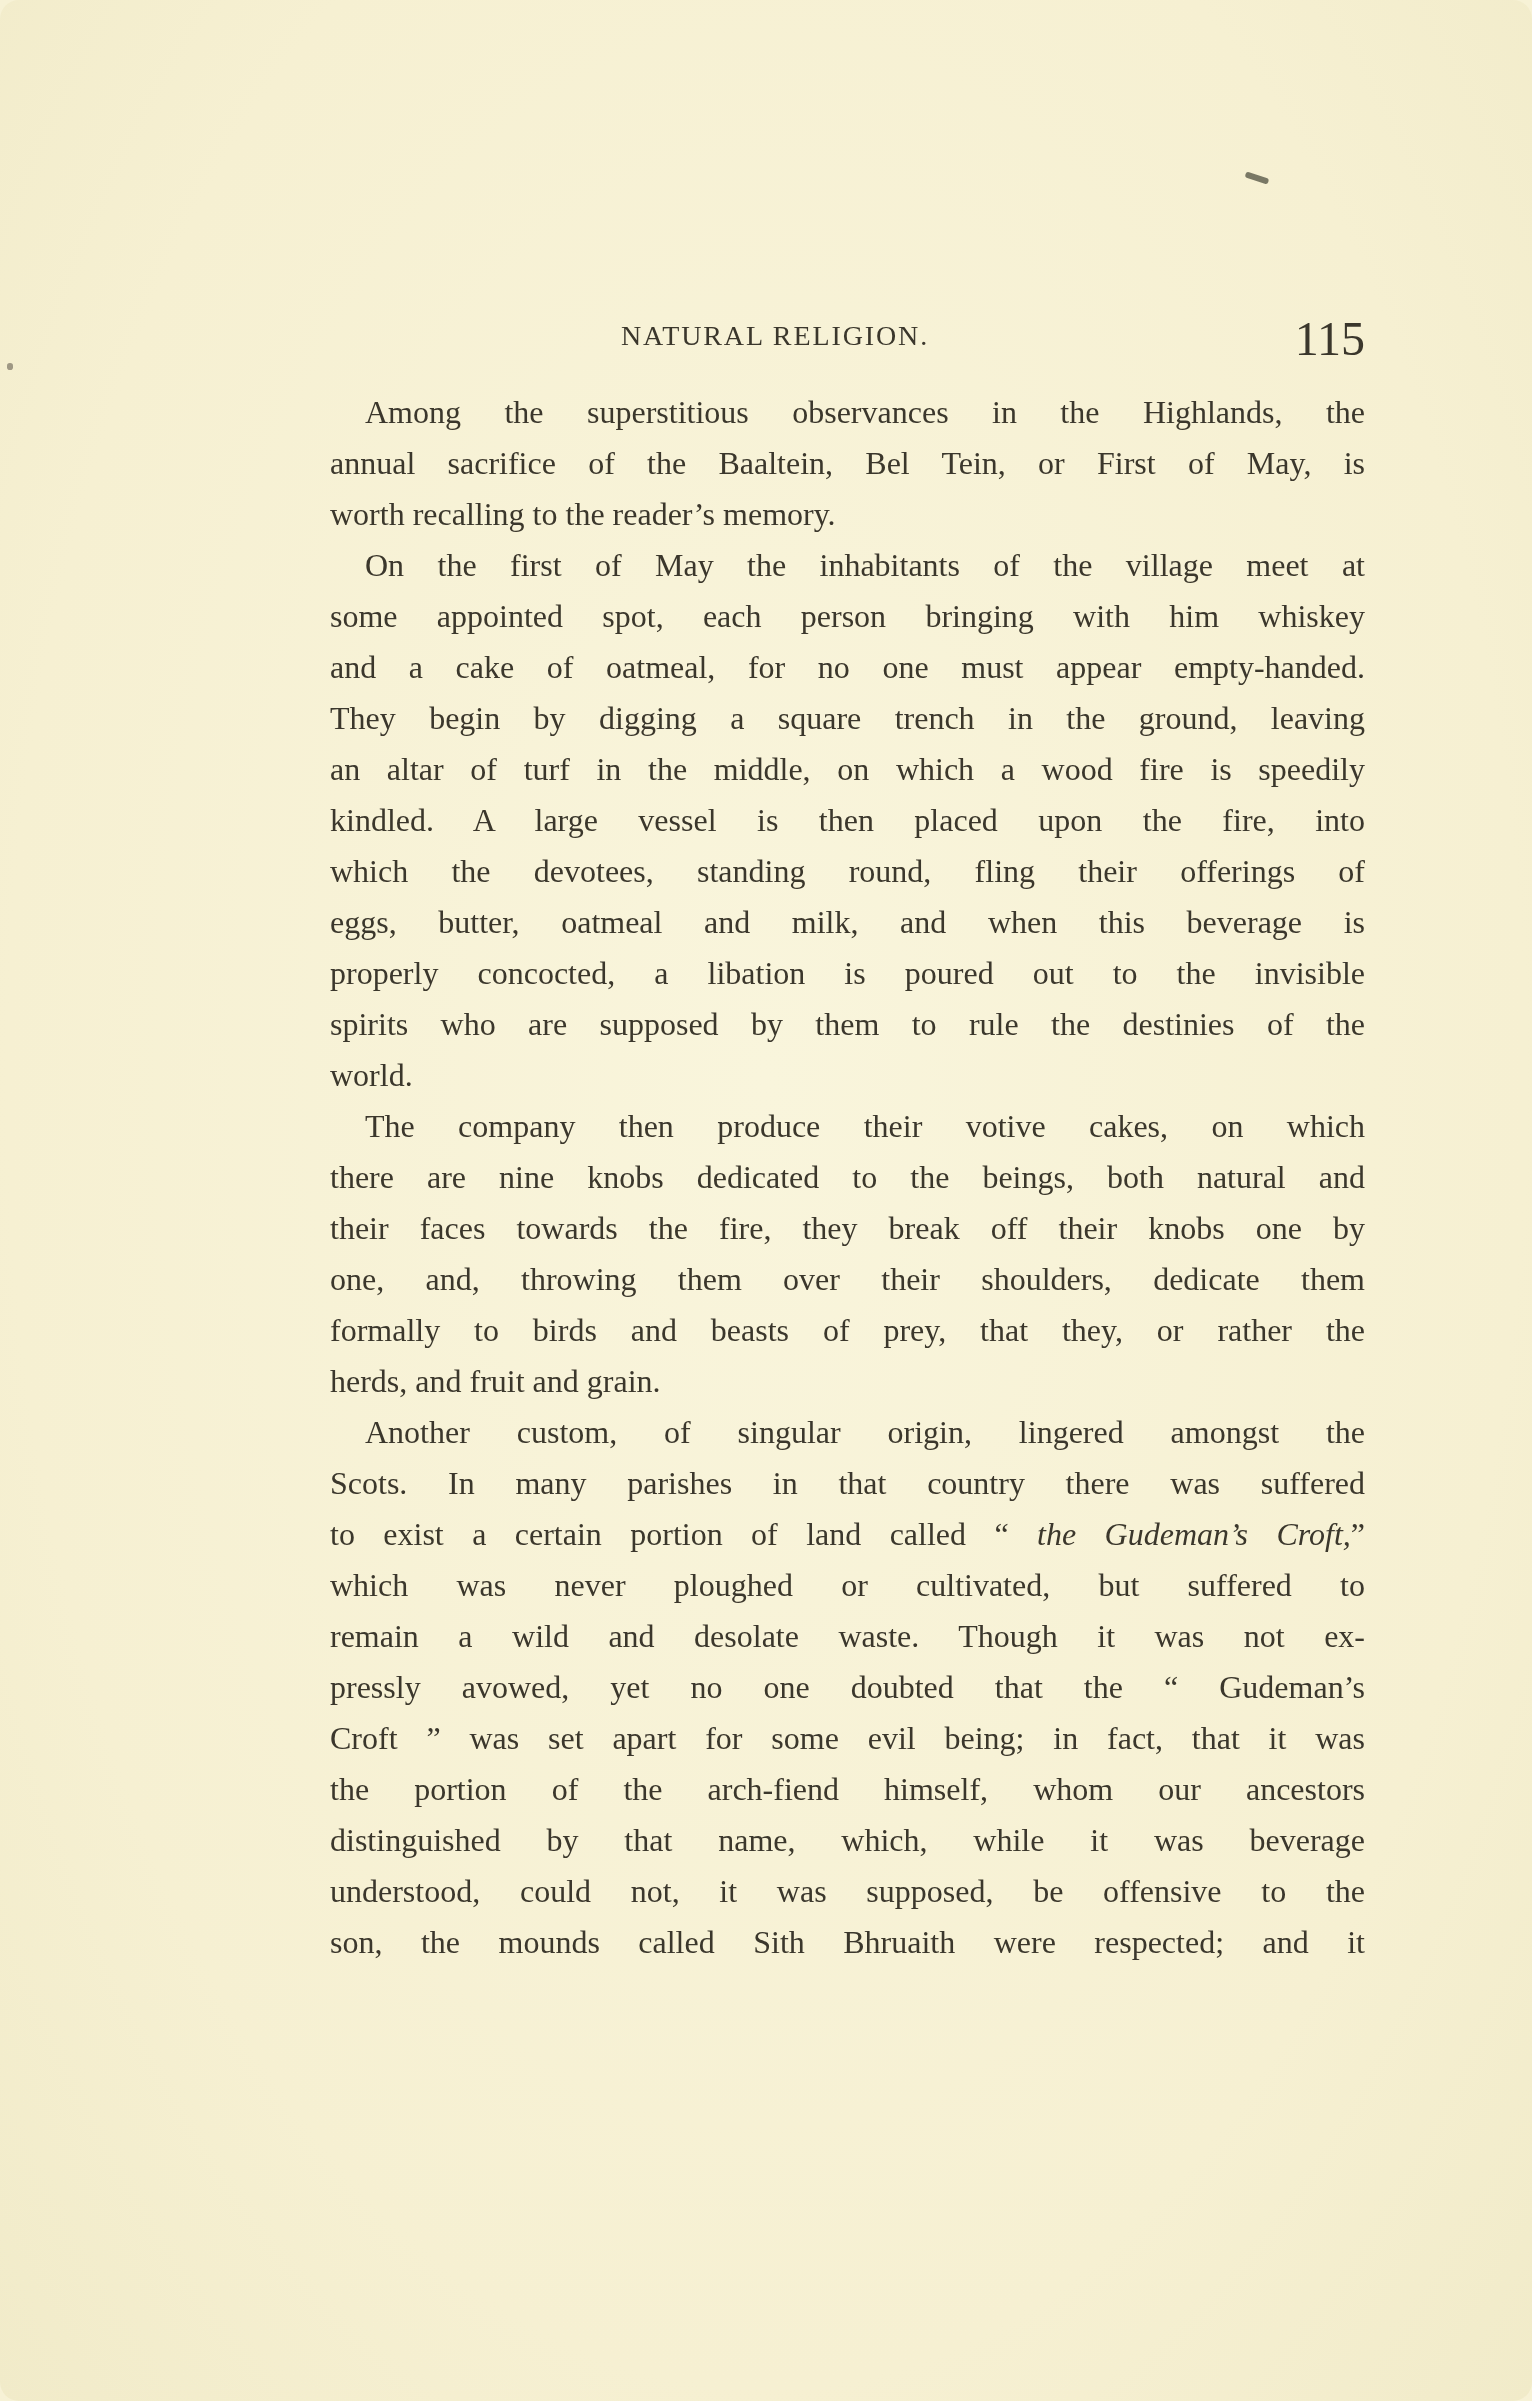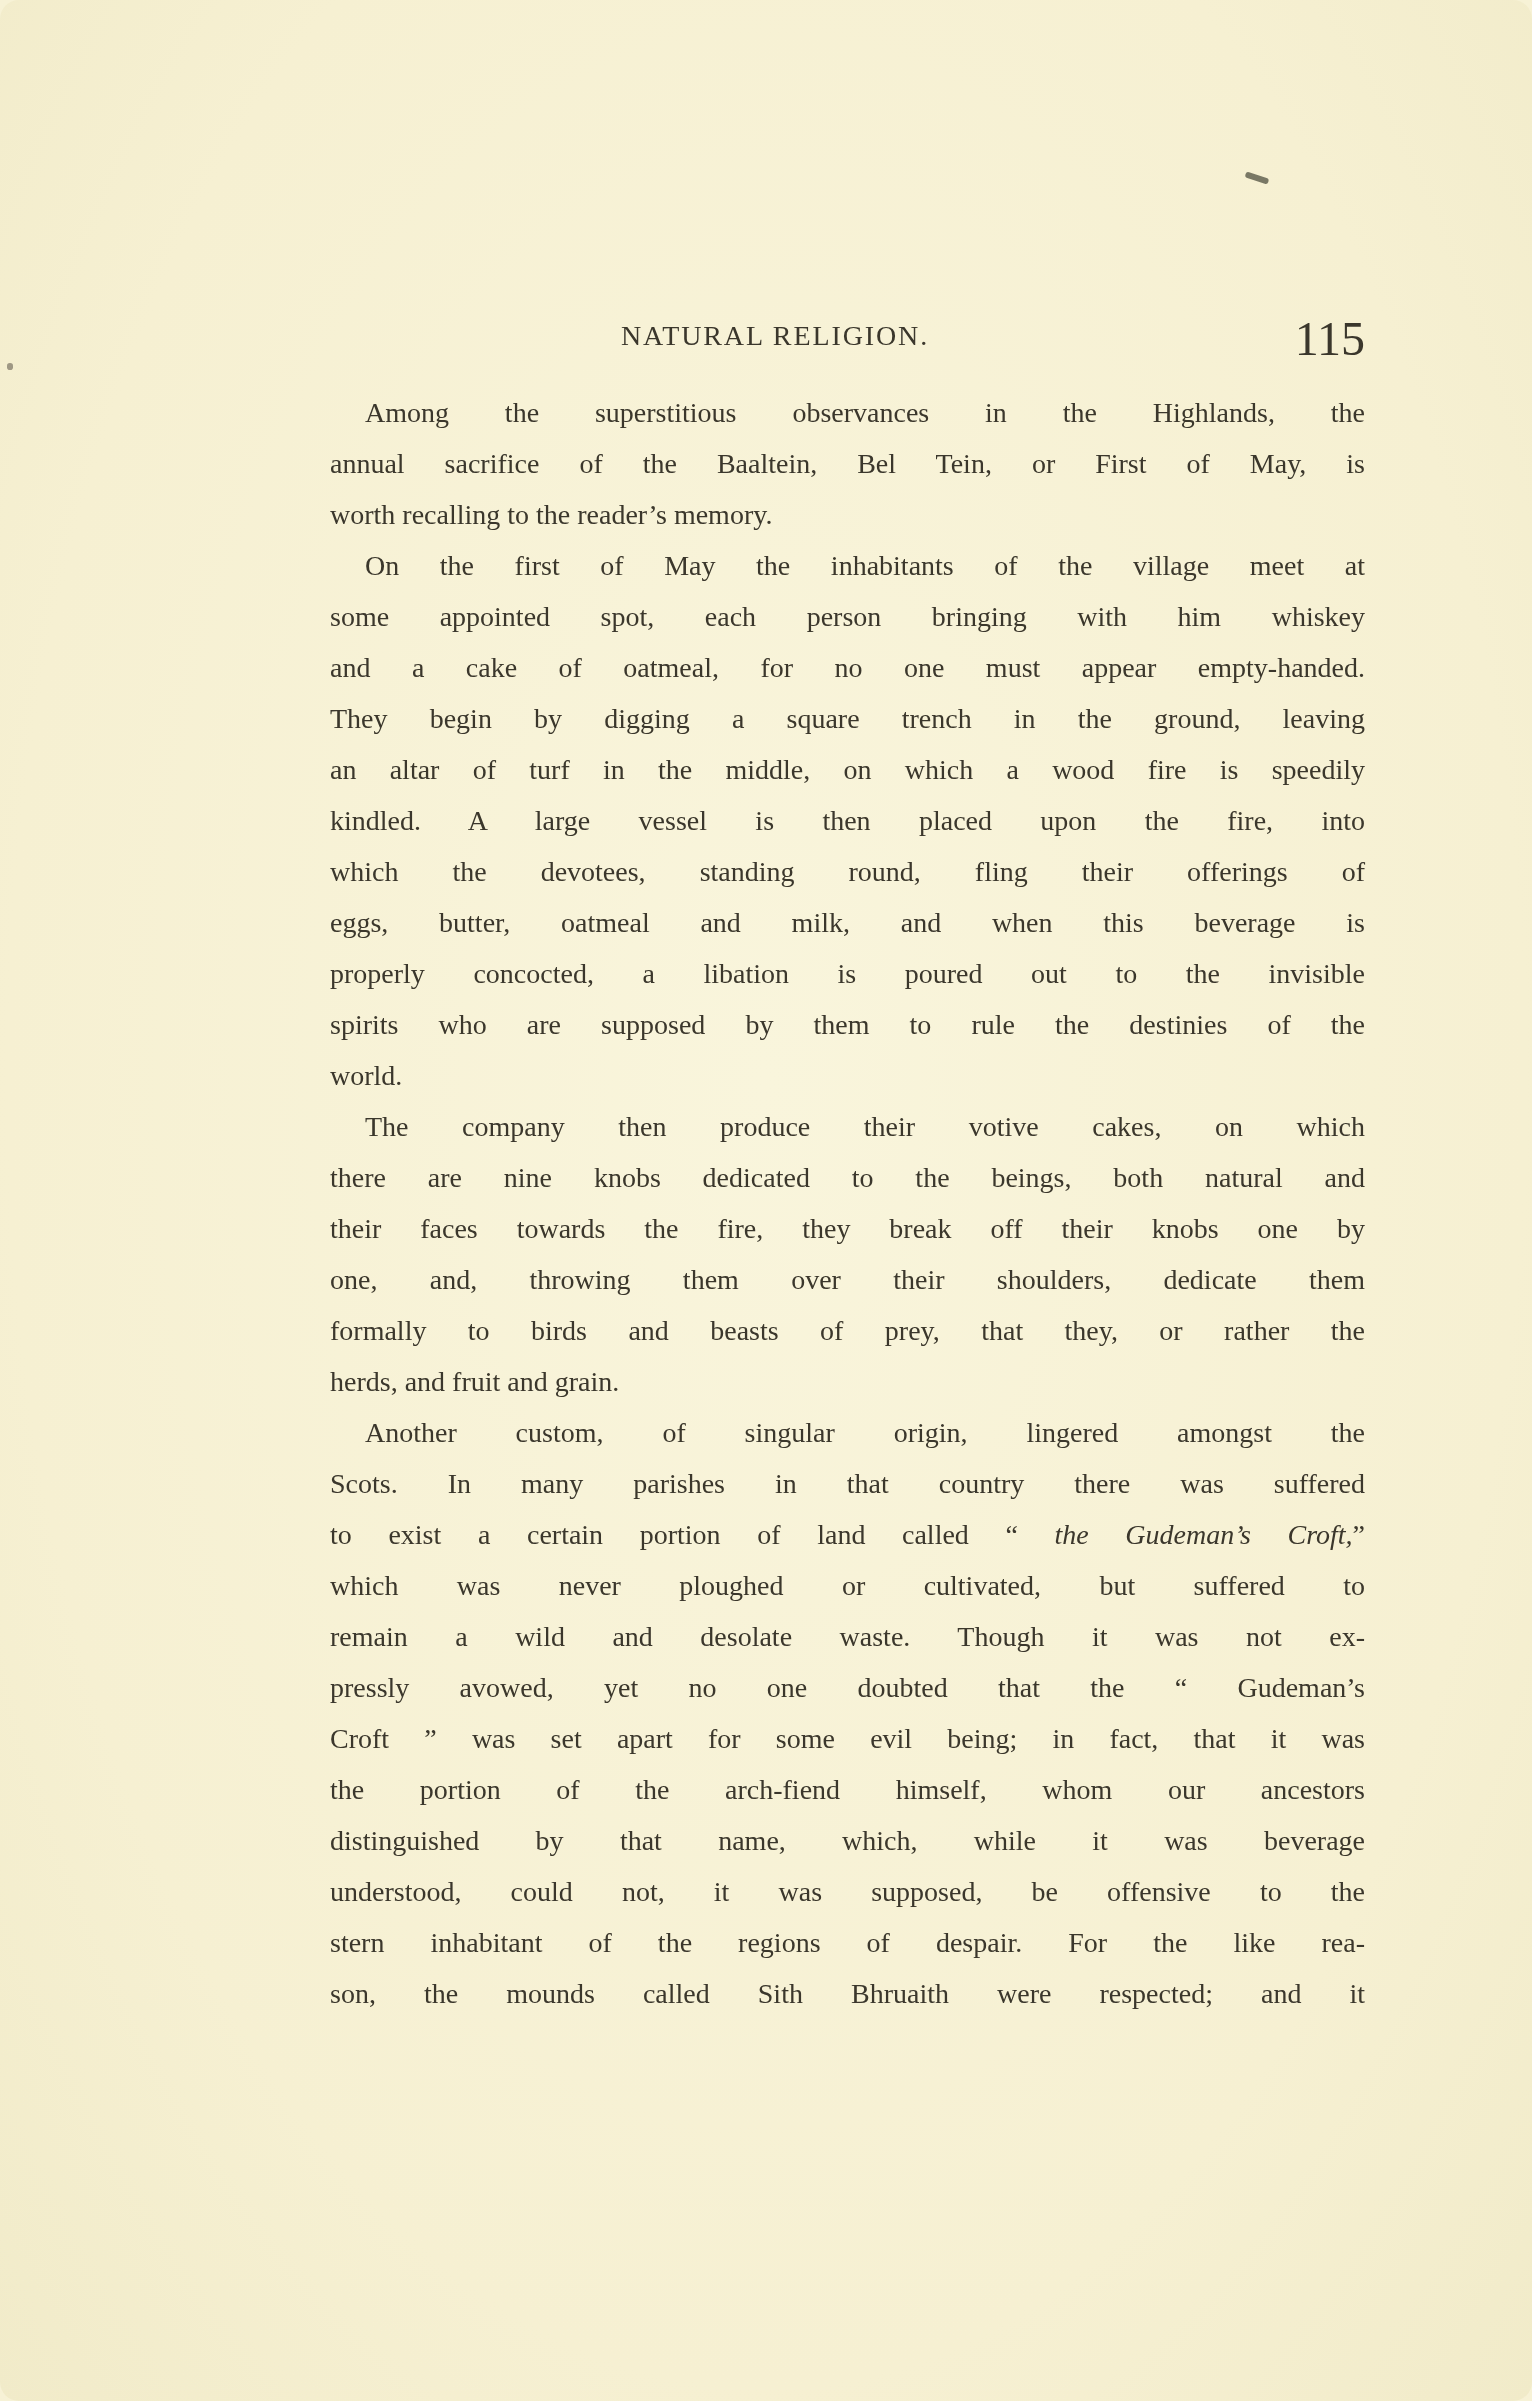--- a/index.html
+++ b/index.html
@@ -28,21 +28,21 @@
   }
   .running-title {
     position: absolute; left: 291px; top: 7.4px;
     font-size: 28px; letter-spacing: 1.9px; text-transform: uppercase;
   }
   .page-number {
     position: absolute; right: 0; top: -1.9px; font-size: 48px;
   }
   .body-text {
     position: absolute; top: 387px; left: 330px; width: 1035px;
-    font-size: 28px; line-height: 51px;
+    font-size: 32px; line-height: 51px;
   }
   .line {
     display: block; white-space: nowrap; text-align: justify;
     text-align-last: justify; height: 51px;
   }
   .line.last { text-align-last: left; }
   .line.indent { padding-left: 35px; }
   em { font-style: italic; }
 </style>
 </head>
@@ -92,18 +92,17 @@
       <span class="line indent">Another custom, of singular origin, lingered amongst the</span>
       <span class="line">Scots.  In many parishes in that country there was suffered</span>
       <span class="line"><span>to exist a certain portion of land called</span> <span>“ </span><em>the Gudeman’s Croft,</em><span>”</span></span>
       <span class="line">which was never ploughed or cultivated, but suffered to</span>
       <span class="line">remain a wild and desolate waste.  Though it was not ex-</span>
       <span class="line">pressly avowed, yet no one doubted that the “ Gudeman’s</span>
       <span class="line">Croft ” was set apart for some evil being; in fact, that it was</span>
       <span class="line">the portion of the arch-fiend himself, whom our ancestors</span>
       <span class="line">distinguished by that name, which, while it was beverage</span>
       <span class="line">understood, could not, it was supposed, be offensive to the</span>
-      <span class="line">stern inhabitant of the regions of despair.  For the like rea-</span>
       <span class="line">son, the mounds called Sith Bhruaith were respected; and it</span>
     </div>
   </div>
 </div>
 
 
 </body></html>

